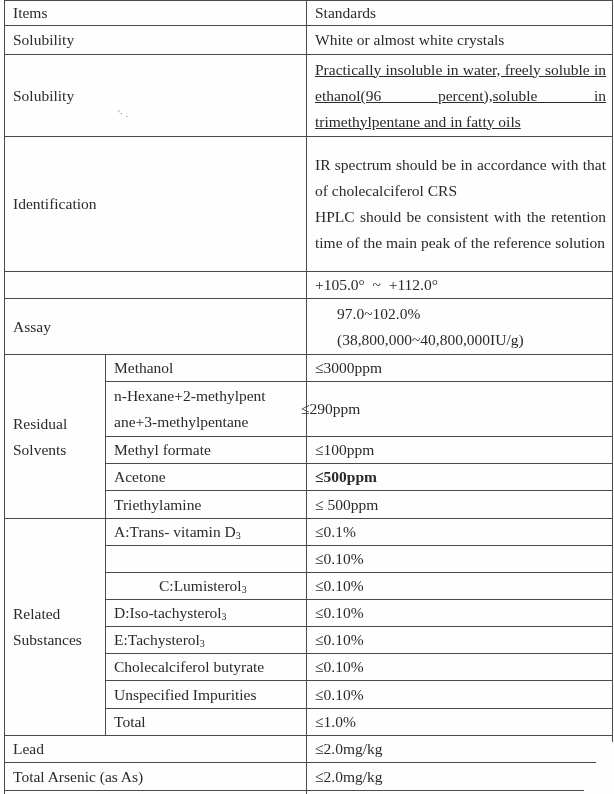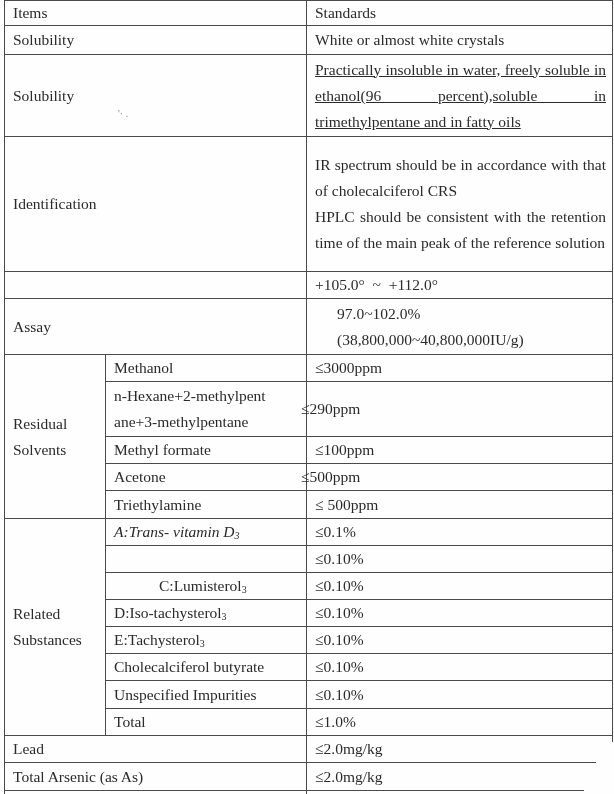--- a/index.html
+++ b/index.html
@@ -123,39 +123,39 @@
   <div class="cell" style="left:105px; top:437px; width:201px; height:26px;">
     <span class="txt">Methyl formate</span>
   </div>
   <div class="cell" style="left:306px; top:437px; width:306px; height:26px;">
     <span class="txt">≤100ppm</span>
   </div>
 
   <div class="cell" style="left:105px; top:464px; width:201px; height:26px;">
     <span class="txt">Acetone</span>
   </div>
-  <div class="cell" style="left:292px; top:464px; width:306px; height:26px;">
+  <div class="cell" style="left:306px; top:464px; width:306px; height:26px;font-weight:bold;">
     <span class="txt">≤500ppm</span>
   </div>
 
   <div class="cell" style="left:105px; top:491px; width:201px; height:27px;">
     <span class="txt">Triethylamine</span>
   </div>
   <div class="cell" style="left:306px; top:491px; width:306px; height:27px;">
     <span class="txt">≤ 500ppm</span>
   </div>
 
   <div class="cell" style="left:4px; top:519px; width:101px; height:216px; line-height:26px;">
     <div class="txt">
       <div>Related</div>
       <div>Substances</div>
     </div>
   </div>
 
-  <div class="cell" style="left:105px; top:519px; width:201px; height:26px;font-style:italic;">
+  <div class="cell" style="left:105px; top:519px; width:201px; height:26px;">
     <span class="txt"><span>A:Trans- vitamin D</span><sub>3</sub></span>
   </div>
   <div class="cell" style="left:306px; top:519px; width:306px; height:26px;">
     <span class="txt">≤0.1%</span>
   </div>
 
   <div class="cell" style="left:306px; top:546px; width:306px; height:26px;">
     <span class="txt">≤0.10%</span>
   </div>
 

